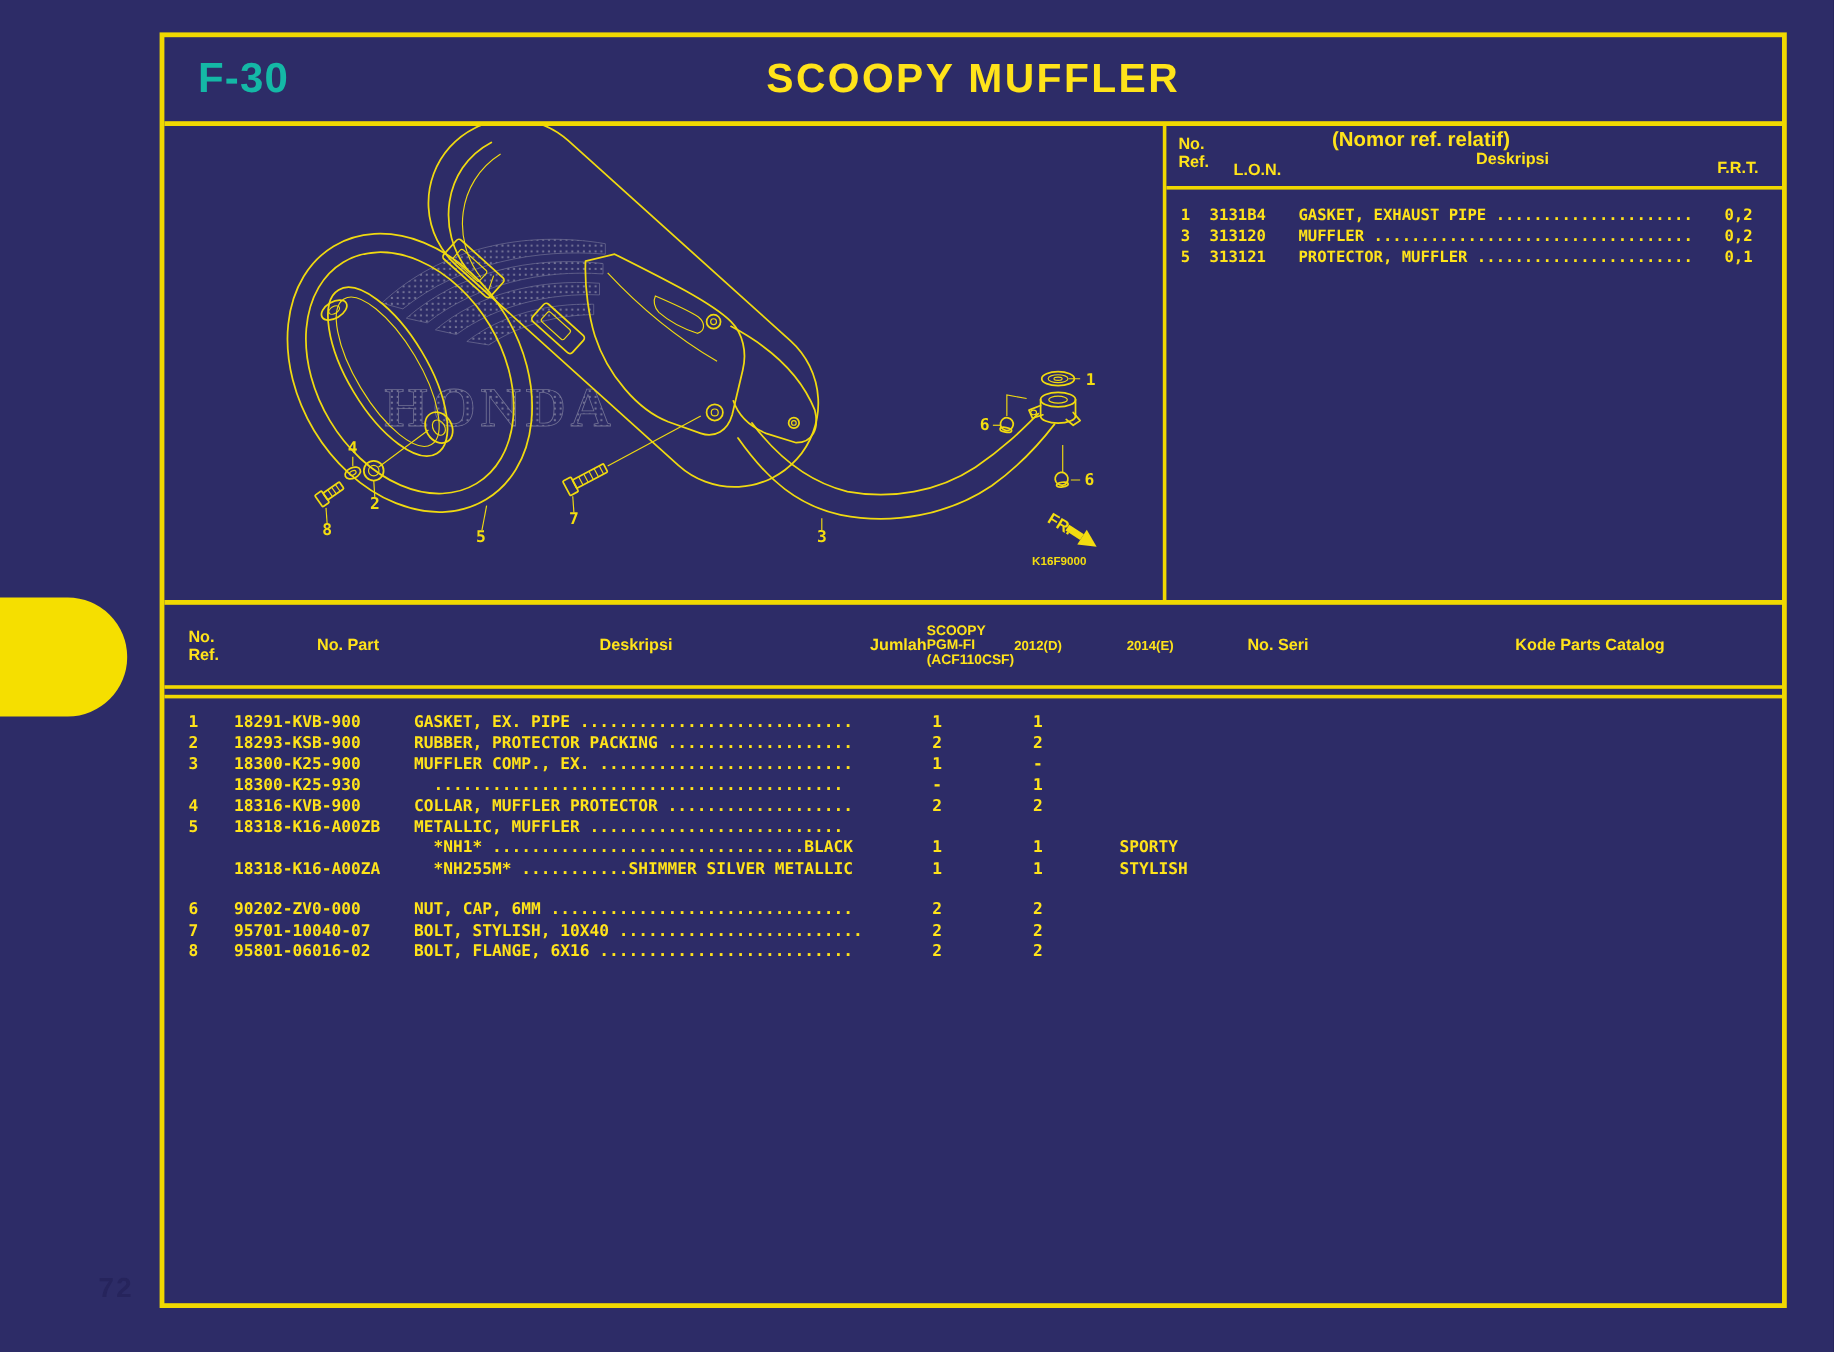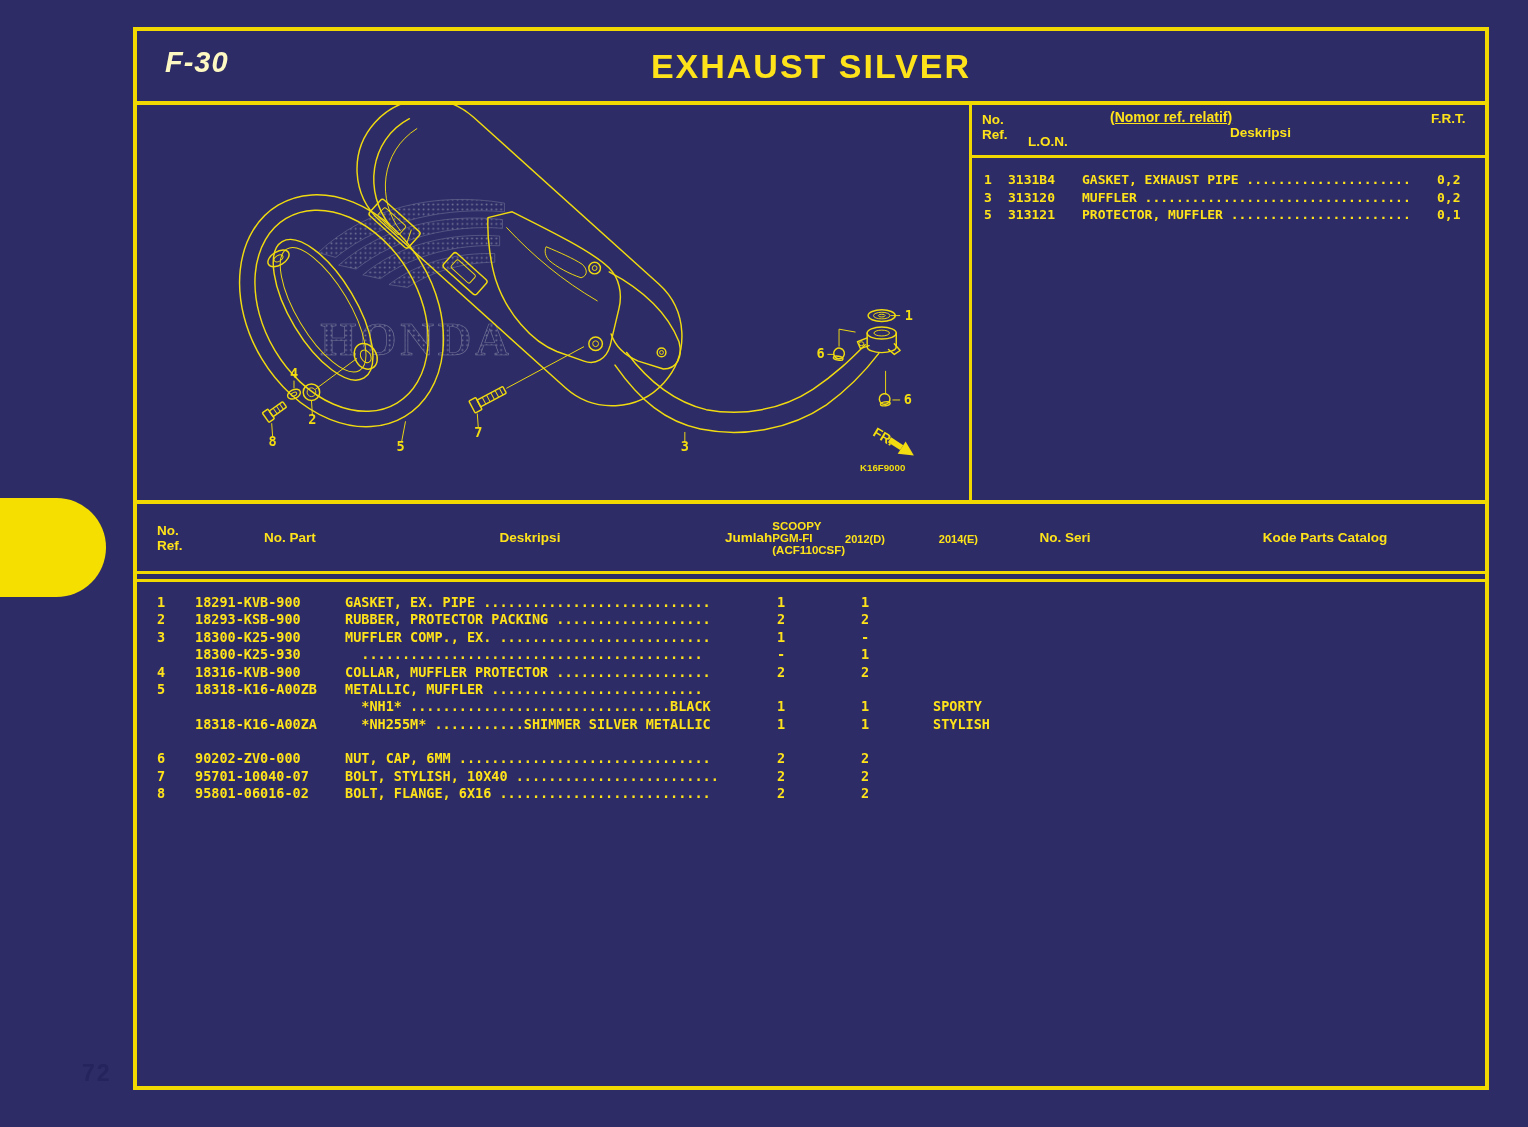--- a/index.html
+++ b/index.html
@@ -6,36 +6,36 @@
   .screen{position:relative;width:1528px;height:1127px;background:#2d2c67;overflow:hidden;
           font-family:"Liberation Sans",sans-serif;}
   .side-tab{position:absolute;left:0;top:498px;width:106px;height:99px;background:#f5df00;
             border-radius:0 52px 52px 0;}
   .page-number{position:absolute;left:82px;top:1060px;font-size:23px;font-weight:bold;
                color:#26245c;letter-spacing:2px;}
   .frame{position:absolute;left:133px;top:27px;width:1356px;height:1063px;
          border:4px solid #f0d800;box-sizing:border-box;display:flex;flex-direction:column;}
   .title-band{height:70px;flex:0 0 70px;border-bottom:4px solid #f0d800;position:relative;
               display:flex;align-items:center;justify-content:center;}
-  .page-code{position:absolute;left:28px;top:15px;font-size:29px;font-weight:bold;color:#fef9c3;
-             letter-spacing:1px;font-style:italic;}
+  .page-code{position:absolute;left:28px;top:15px;font-size:35px;font-weight:bold;color:#14b8a6;
+             letter-spacing:1px;}
   .page-title{font-size:34px;font-weight:bold;color:#ffe31a;letter-spacing:2px;}
   .content-row{flex:0 0 395px;height:395px;display:flex;border-bottom:4px solid #f0d800;}
   .diagram-area{flex:1 1 auto;position:relative;overflow:hidden;padding-left:28px;}
   .diagram-area svg{display:block;width:100%;height:100%;}
   .frt-panel{flex:0 0 516px;width:516px;border-left:3px solid #f0d800;box-sizing:border-box;
              display:flex;flex-direction:column;color:#ffe31a;}
   .frt-header{flex:0 0 50px;border-bottom:3px solid #f0d800;display:flex;
               font-size:13.5px;font-weight:bold;}
   .fh-ref{width:46px;padding:7px 0 0 10px;line-height:15px;}
   .fh-lon{width:72px;padding-top:29px;}
   .fh-mid{flex:1;padding-top:4px;line-height:16px;}
-  .fh-rel{padding-left:10px;font-size:14px;text-decoration:underline;}
+  .fh-rel{padding-left:10px;font-size:17px;}
   .fh-desk{text-align:center;}
-  .fh-frt{width:64px;padding:6px 0 0 10px;box-sizing:border-box;}
+  .fh-frt{width:64px;padding:27px 0 0 10px;box-sizing:border-box;}
   .frt-body{padding-top:13px;font-family:"DejaVu Sans Mono","Liberation Mono",monospace;
             font-weight:bold;font-size:13px;}
   .frt-row{display:grid;grid-template-columns:36px 74px 1fr 52px;line-height:17.5px;}
   .fr-ref{padding-left:12px;}
   .fr-desc{white-space:pre;overflow:hidden;}
   .fr-frt{padding-left:4px;}
   .parts-header{flex:0 0 67px;height:67px;border-bottom:3px solid #f0d800;display:flex;
                 align-items:center;color:#ffe31a;font-weight:bold;font-size:13.5px;}
   .ph-ref{width:58px;padding-left:20px;line-height:15px;box-sizing:content-box;}
   .ph-part{width:150px;text-align:center;}
@@ -64,21 +64,21 @@
 <body>
 
 <div class="screen">
   <div class="side-tab"></div>
   <div class="page-number">72</div>
 
   <div class="frame">
 
     <div class="title-band">
       <span class="page-code">F-30</span>
-      <span class="page-title">EXHAUST SILVER</span>
+      <span class="page-title">SCOOPY MUFFLER</span>
     </div>
 
     <div class="content-row">
 
       <div class="diagram-area">
         <svg viewBox="0 0 829 395">
           <defs>
             <pattern id="hdots" width="5" height="5" patternUnits="userSpaceOnUse">
               <circle cx="1.6" cy="1.6" r="1" fill="#8f8fa8"></circle>
             </pattern>

